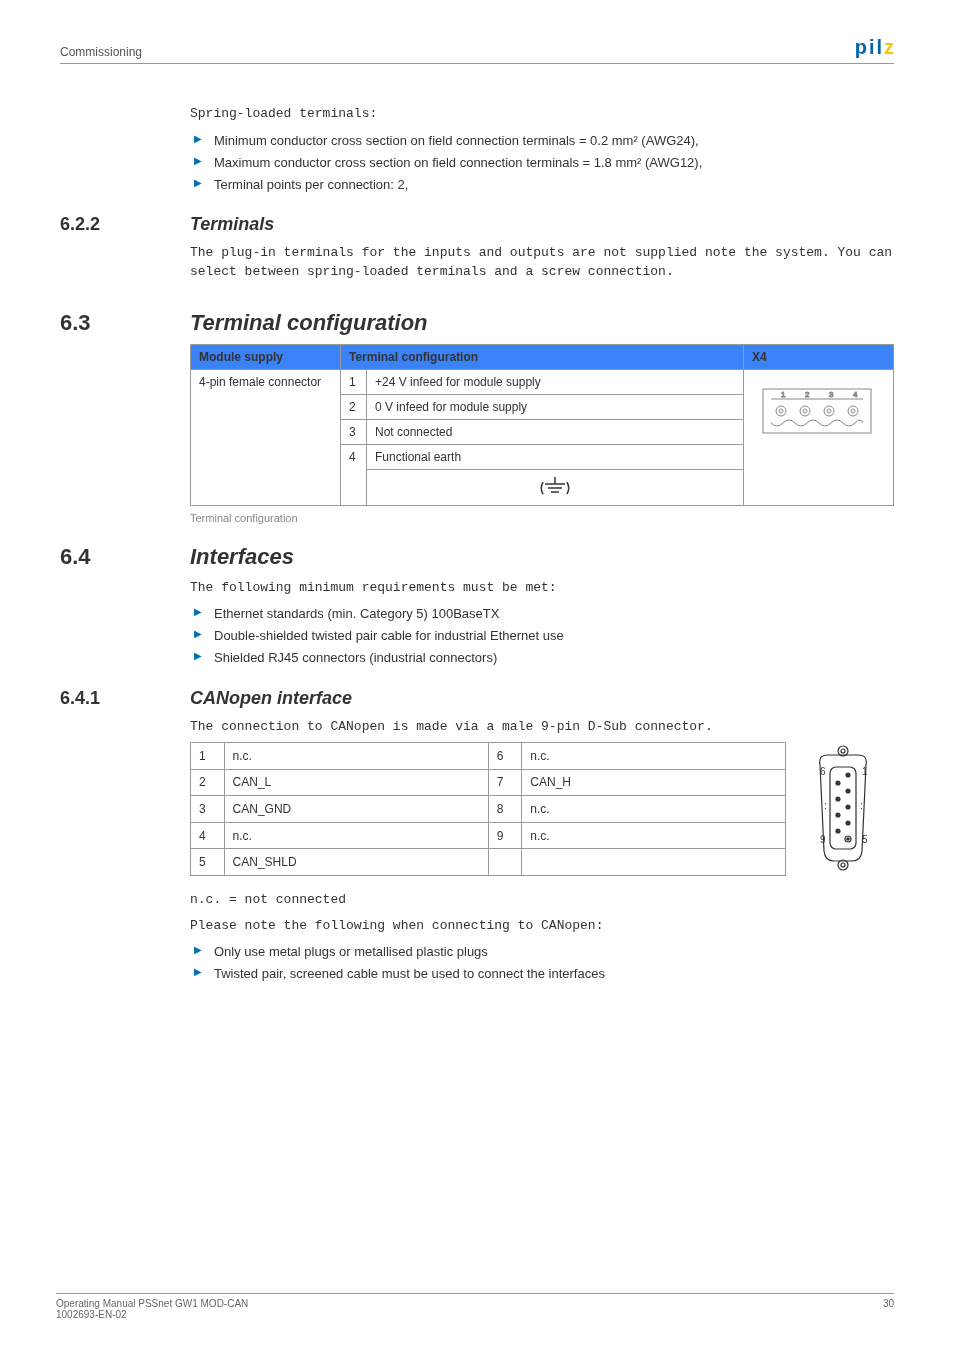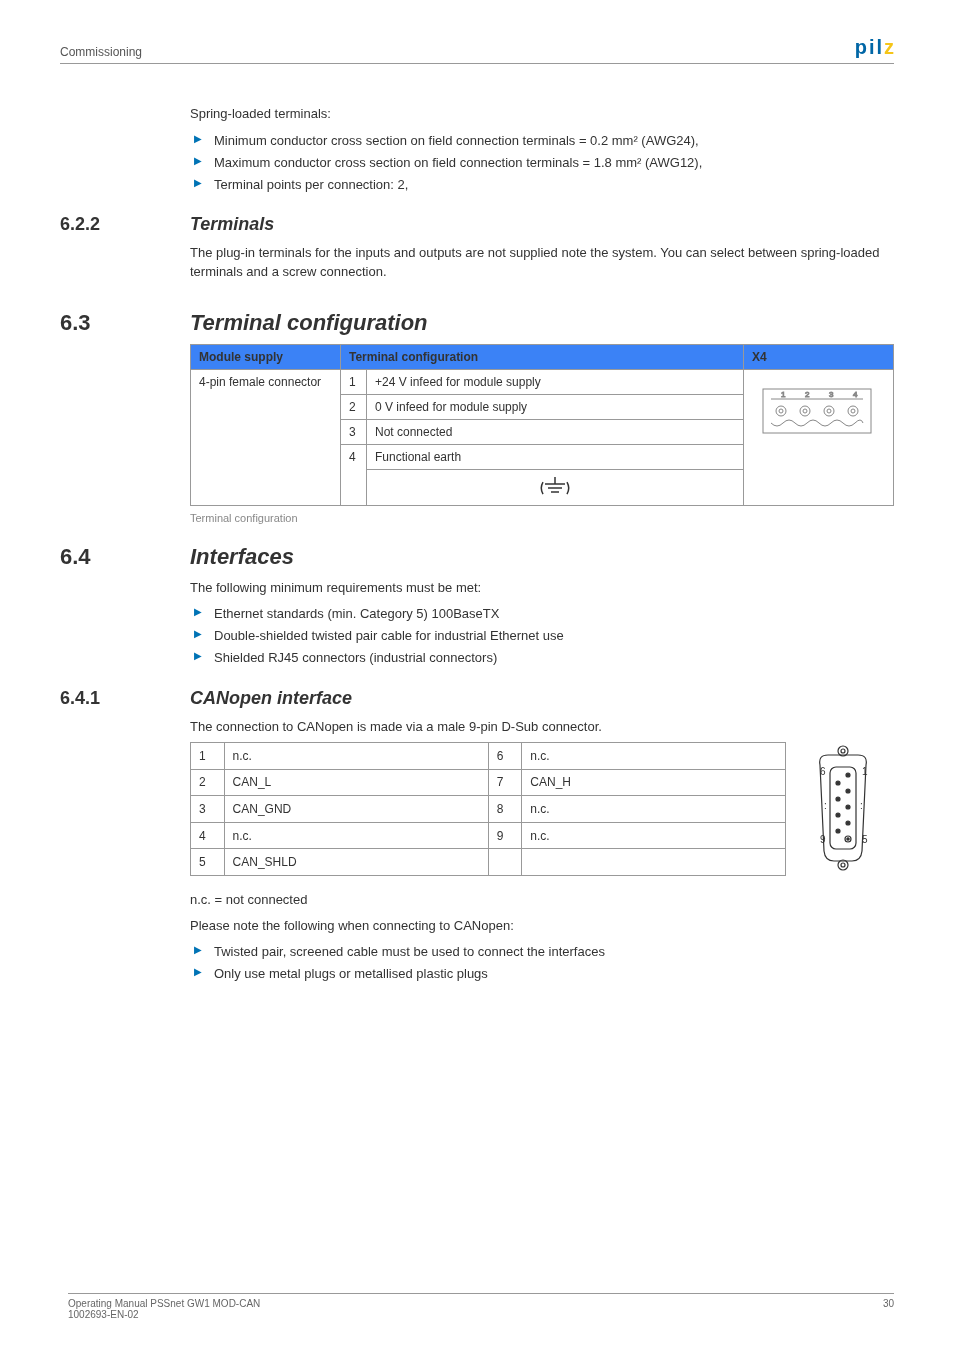--- a/index.html
+++ b/index.html
@@ -30,21 +30,21 @@
     display: flex;
     align-items: center;
     gap: 2px;
   }
   .logo .p { color:#0066a6; font-weight:bold; font-size:20px; font-family: Arial; }
   .logo .i { color:#0066a6; font-weight:bold; font-size:20px; font-family: Arial; }
   .logo .l { color:#0066a6; font-weight:bold; font-size:20px; font-family: Arial; }
   .logo .z { color:#f5c518; font-weight:bold; font-size:20px; font-family: Arial; }
 
   .content { padding-left: 130px; }
-  .body-text { line-height: 1.5; margin-bottom: 6px; }
+  .body-text { line-height: 1.5; margin-bottom: 6px; font-family: Liberation Mono, monospace; }
   ul.blue-arrows { list-style: none; padding-left: 0; margin-bottom: 18px; }
   ul.blue-arrows li { position: relative; padding-left: 24px; line-height: 1.7; }
   ul.blue-arrows li::before {
     content: "▶";
     position: absolute;
     left: 4px;
     top: 0;
     color: #0073b5;
     font-size: 10px;
   }
@@ -83,21 +83,21 @@
     padding: 5px 8px;
     font-size: 12px;
     text-align: left;
   }
   table.pins td.num { width: 28px; }
   table.pins td.name { width: 220px; }
   table.pins td.diag { width: 90px; vertical-align: middle; text-align: center; }
 
   .footer {
     position: absolute;
-    left: 68px; right: 60px; bottom: 30px;
+    left: 56px; right: 60px; bottom: 30px;
     border-top: 1px solid #999;
     padding-top: 4px;
     display: flex;
     justify-content: space-between;
     font-size: 10px;
     color: #666;
   }
 </style>
 </head>
 <body>
@@ -281,22 +281,22 @@
       <td class="name">CAN_SHLD</td>
       <td class="num"></td>
       <td class="name"></td>
     </tr>
   </tbody>
     </table>
 
   <p class="body-text" style="margin-top:14px;">n.c. = not connected</p>
   <p class="body-text">Please note the following when connecting to CANopen:</p>
   <ul class="blue-arrows">
+    <li>Only use metal plugs or metallised plastic plugs</li>
     <li>Twisted pair, screened cable must be used to connect the interfaces</li>
-    <li>Only use metal plugs or metallised plastic plugs</li>
   </ul>
 </div>
 
 <div class="footer">
   <div>
     <div>Operating Manual PSSnet GW1 MOD-CAN</div>
     <div>1002693-EN-02</div>
   </div>
   <div>30</div>
 </div>

